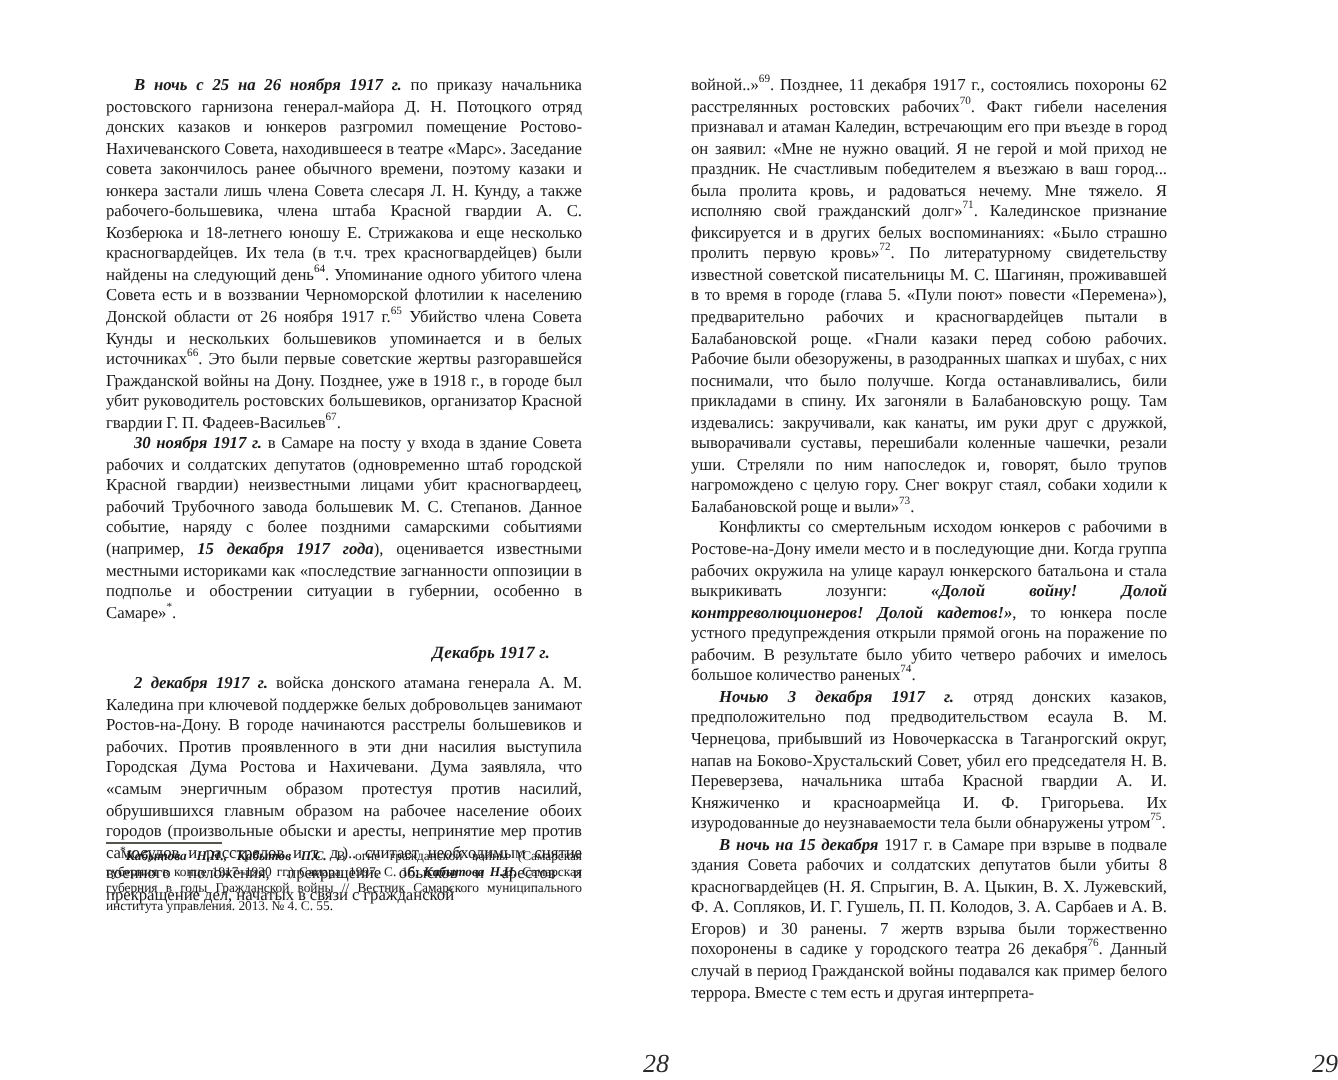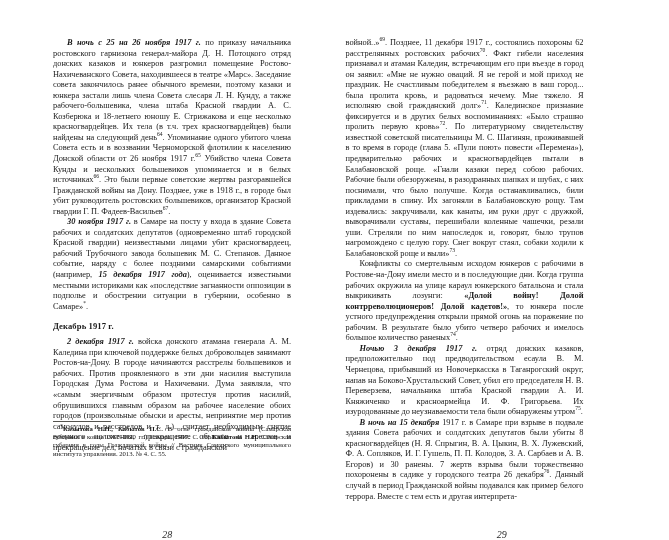--- a/index.html
+++ b/index.html
@@ -50,32 +50,33 @@
     line-height: 10.55px;
     text-indent: 14px;
     hyphens: auto;
     -webkit-hyphens: auto;
     letter-spacing: -0.02px;
     word-spacing: -0.1px;
   }
   p.para.cont { text-indent: 0; }
 
   .b { font-weight: bold; font-style: italic; }
-  .bi { font-weight: bold; }
+  .bi { font-weight: bold; font-style: italic; }
   sup {
     font-size: 5.6px;
     vertical-align: super;
     line-height: 0;
   }
 
   .date-head {
+    font-style: italic;
     font-weight: bold;
     font-size: 8.6px;
-    text-align: left;
-    margin: 9px 0 6px 0;
+    text-align: right;
+    margin: 9px 16px 6px 0;
     letter-spacing: 0.1px;
   }
 
   .footnote-block {
     position: absolute;
     bottom: 0;
     left: 0;
     width: 100%;
   }
   .page-left .footnote-block { left: 53px; width: 238px; }
@@ -95,23 +96,23 @@
   }
   .fn-mark {
     font-size: 5.8px;
     vertical-align: super;
     line-height: 0;
   }
   .folio {
     position: absolute;
     bottom: 0;
     width: 100%;
-    text-align: center;
+    text-align: right;
     font-style: italic;
-    font-size: 10px;
+    font-size: 13px;
     color: #2a2a2a;
   }
   .page-left .folio { left: 0; }
   .page-right .folio { left: 0; }
 </style>
 </head>
 <body>
 
 <div class="spread">
 

